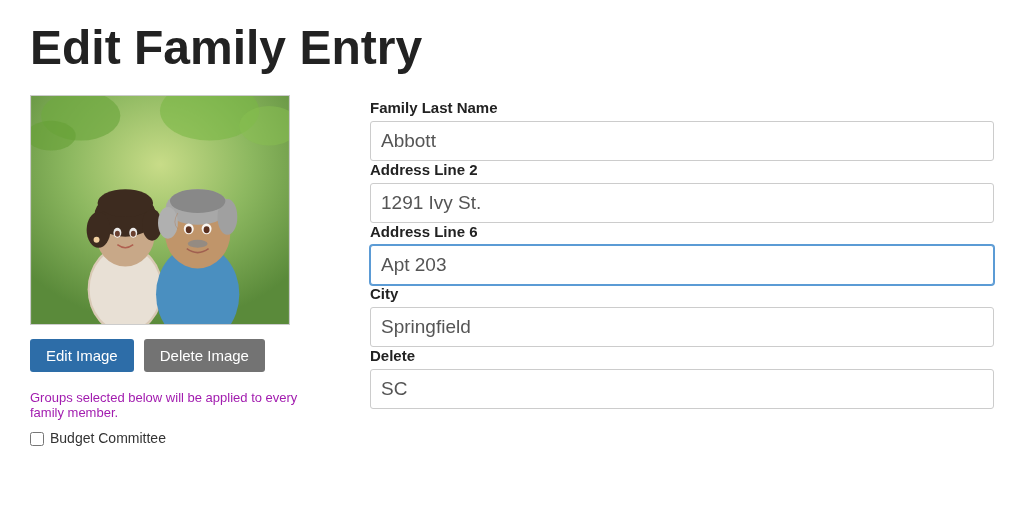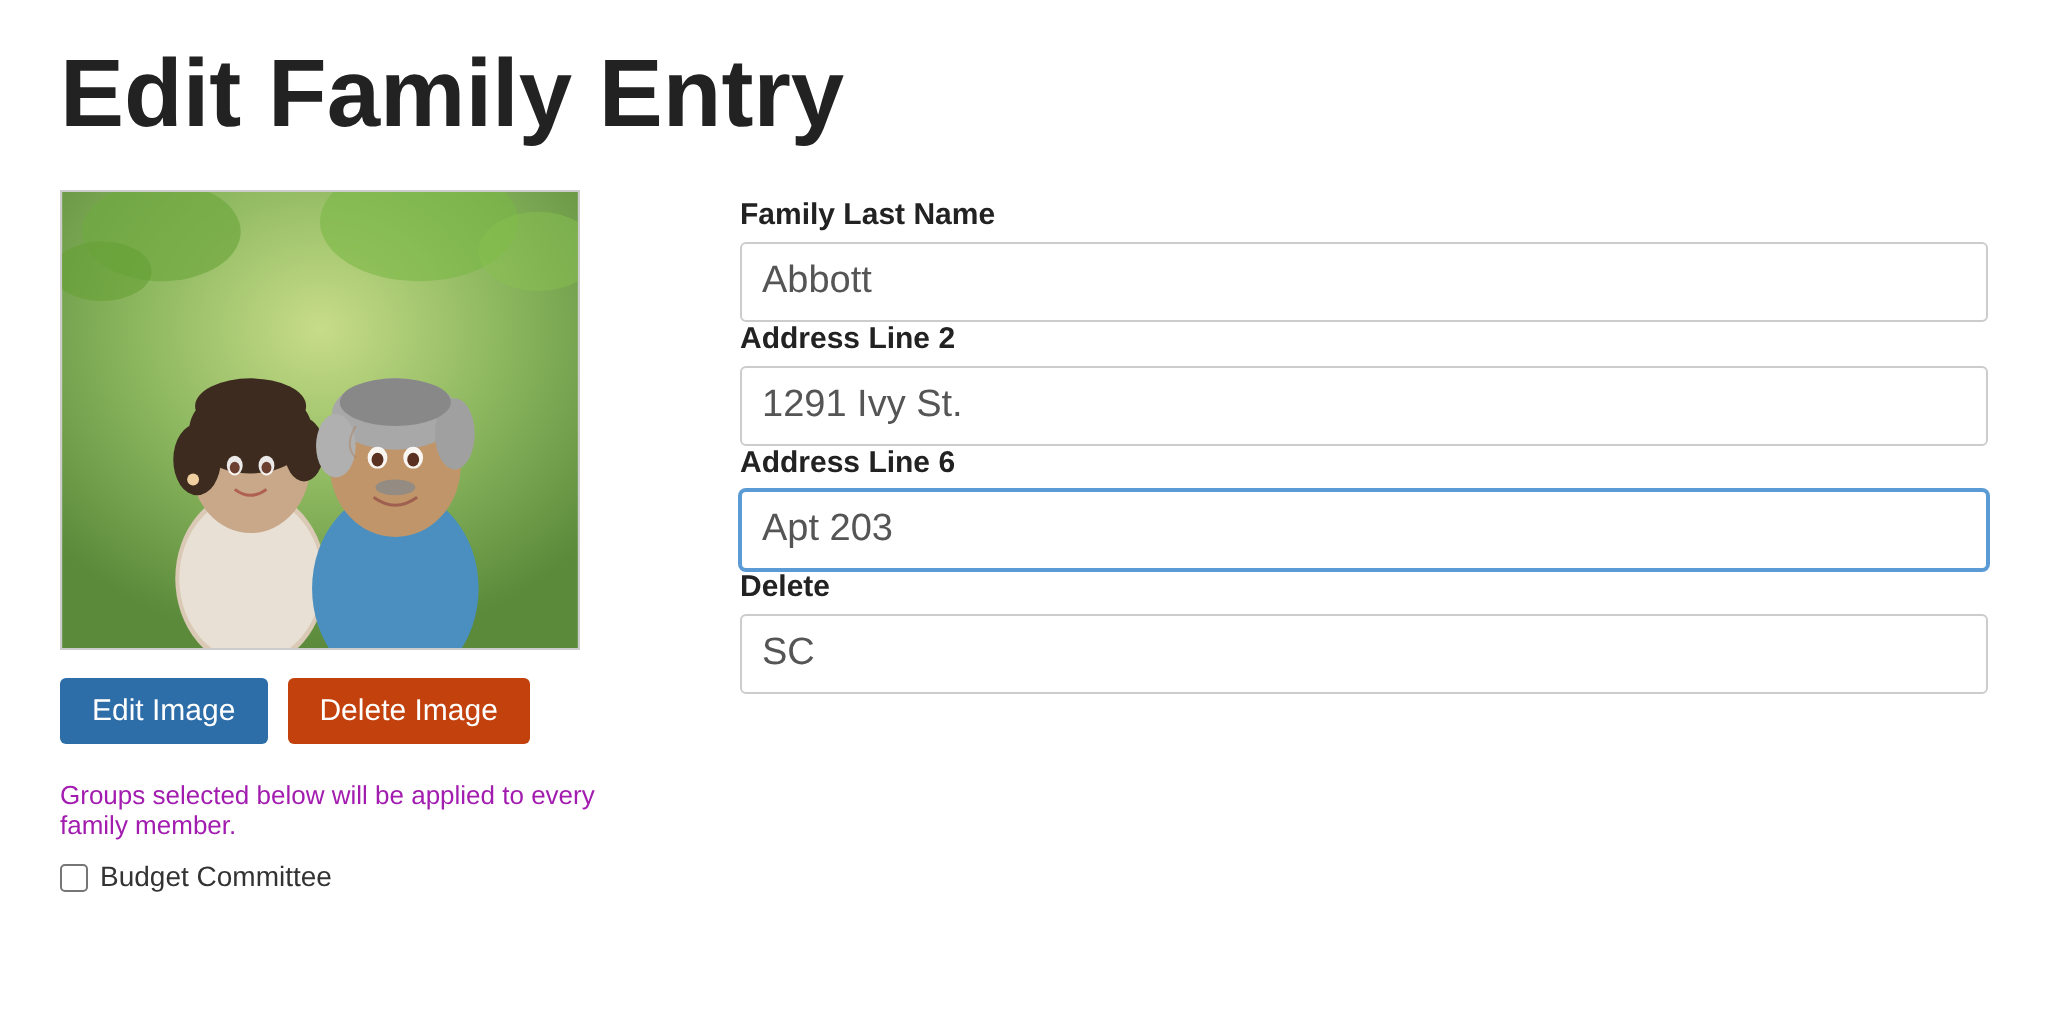--- a/index.html
+++ b/index.html
@@ -61,21 +61,21 @@
       background-color: #2d6da8;
       color: #fff;
       border: none;
       padding: 8px 16px;
       font-size: 15px;
       cursor: pointer;
       border-radius: 3px;
     }
 
     .btn-delete-image {
-      background-color: #c2410c;
+      background-color: #737373;
       color: #fff;
       border: none;
       padding: 8px 16px;
       font-size: 15px;
       cursor: pointer;
       border-radius: 3px;
     }
 
     .groups-section {
       margin-bottom: 10px;
@@ -242,20 +242,24 @@
     <div class="field-group">
       <label class="field-label">Address Line 2</label>
       <input type="text" class="field-input" value="1291 Ivy St." style="">
     </div>
 
     <div class="field-group">
       <label class="field-label">Address Line 6</label>
       <input type="text" class="field-input active-field" value="Apt 203" style="">
     </div>
 
+    <div class="field-group">
+      <label class="field-label">City</label>
+      <input type="text" class="field-input" value="Springfield" style="">
+    </div>
 
     <div class="field-group">
       <label class="field-label">Delete</label>
       <input type="text" class="field-input" value="SC" style="">
     </div>
 
   </div>
 </div>
 
 </body></html>

